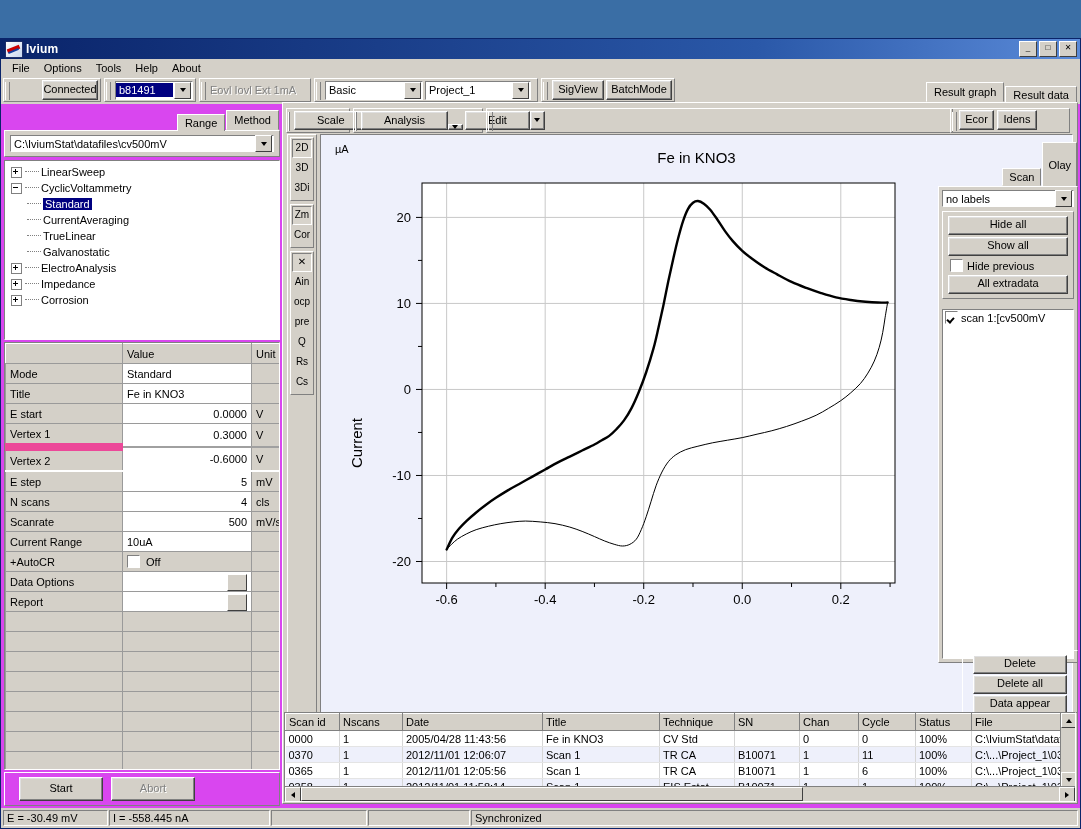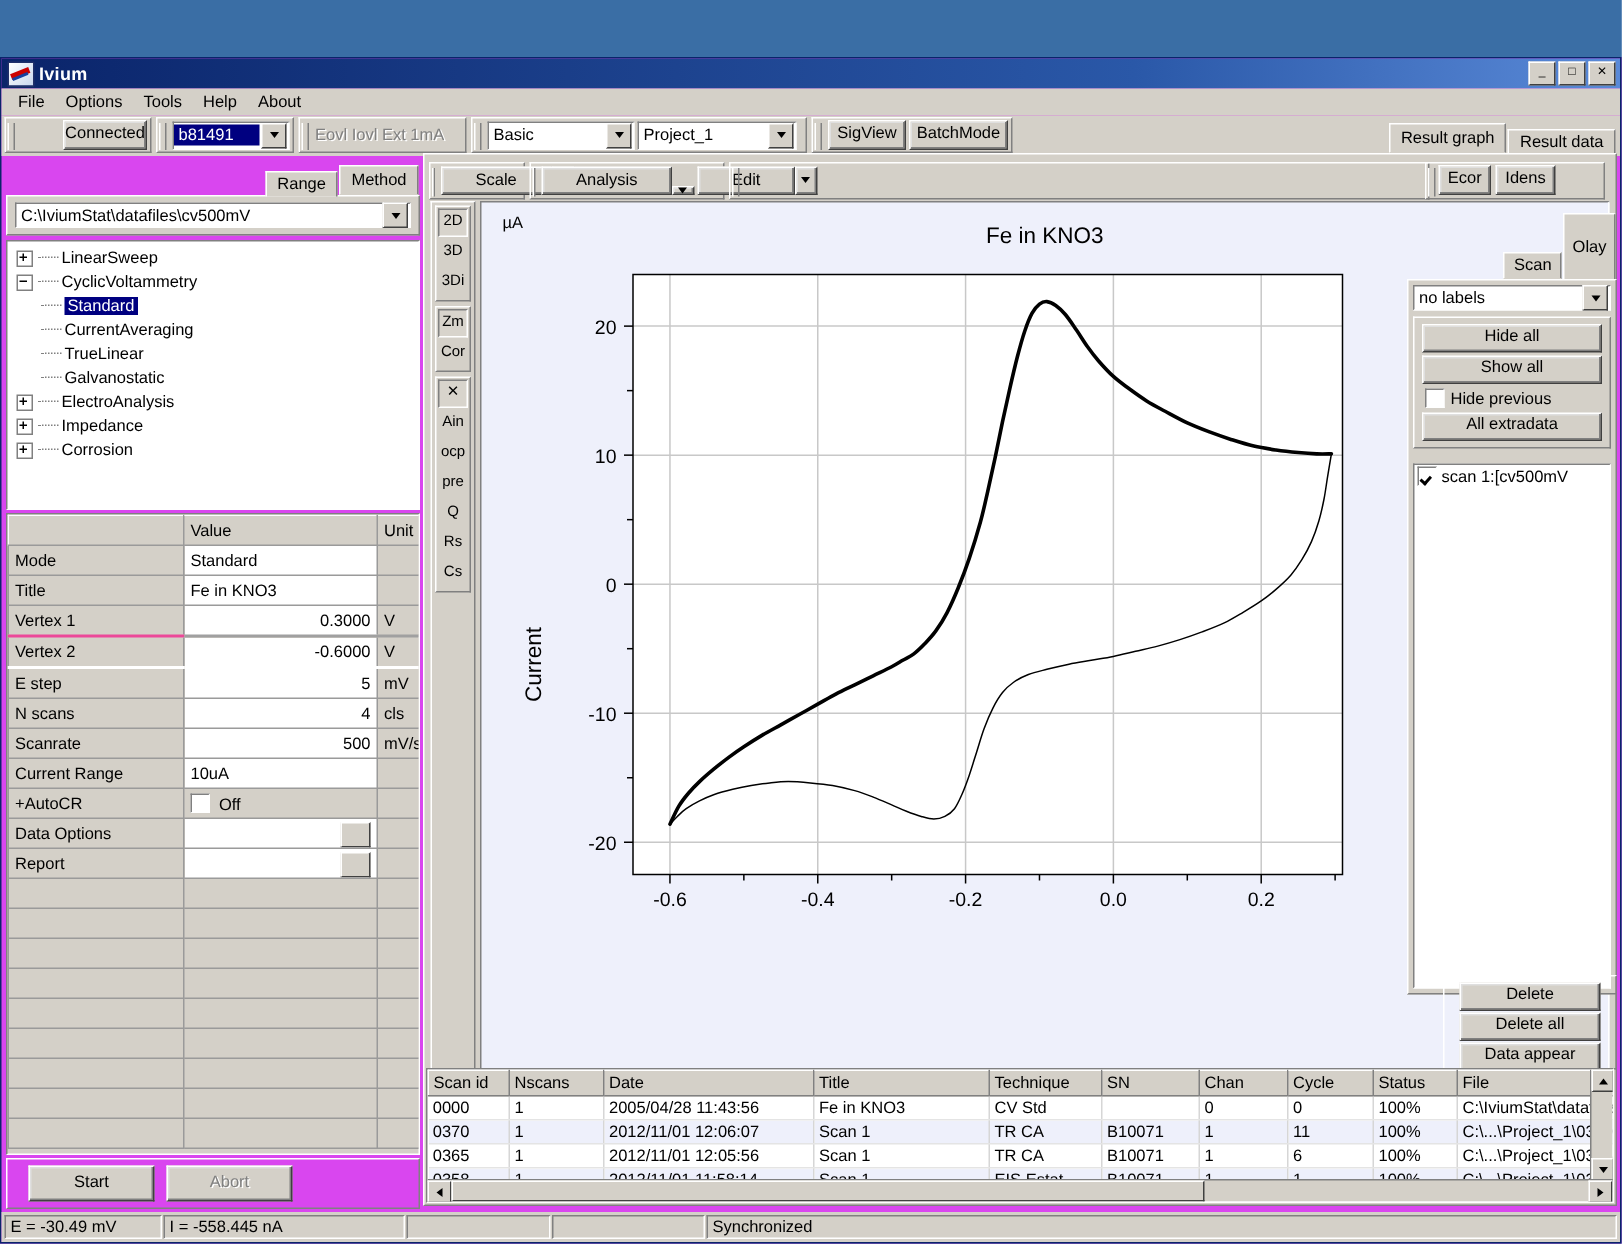--- a/index.html
+++ b/index.html
@@ -301,26 +301,31 @@
             <td class="c-name">Mode</td>
             <td class="c-val">Standard</td>
             <td class="c-unit"></td>
           </tr>
           <tr>
             <td class="c-name">Title</td>
             <td class="c-val">Fe in KNO3</td>
             <td class="c-unit"></td>
           </tr>
           <tr>
+            <td class="c-name">E start</td>
+            <td class="c-val num">0.0000</td>
+            <td class="c-unit">V</td>
+          </tr>
+          <tr>
             <td class="c-name">Vertex 1</td>
             <td class="c-val num">0.3000</td>
             <td class="c-unit">V</td>
           </tr>
           <tr>
-            <td class="c-name" style="border-top:2px solid #ec4899;border-bottom:2px solid #ffffff;">Vertex 2</td>
+            <td class="c-name" style="border-top:8px solid #ec4899;border-bottom:2px solid #ffffff;">Vertex 2</td>
             <td class="c-val num" style="border-top:2px solid #a0a0a0;border-bottom:2px solid #ffffff;">-0.6000</td>
             <td class="c-unit" style="border-top:2px solid #a0a0a0;border-bottom:2px solid #ffffff;">V</td>
           </tr>
           <tr>
             <td class="c-name">E step</td>
             <td class="c-val num">5</td>
             <td class="c-unit">mV</td>
           </tr>
           <tr>
             <td class="c-name">N scans</td>

